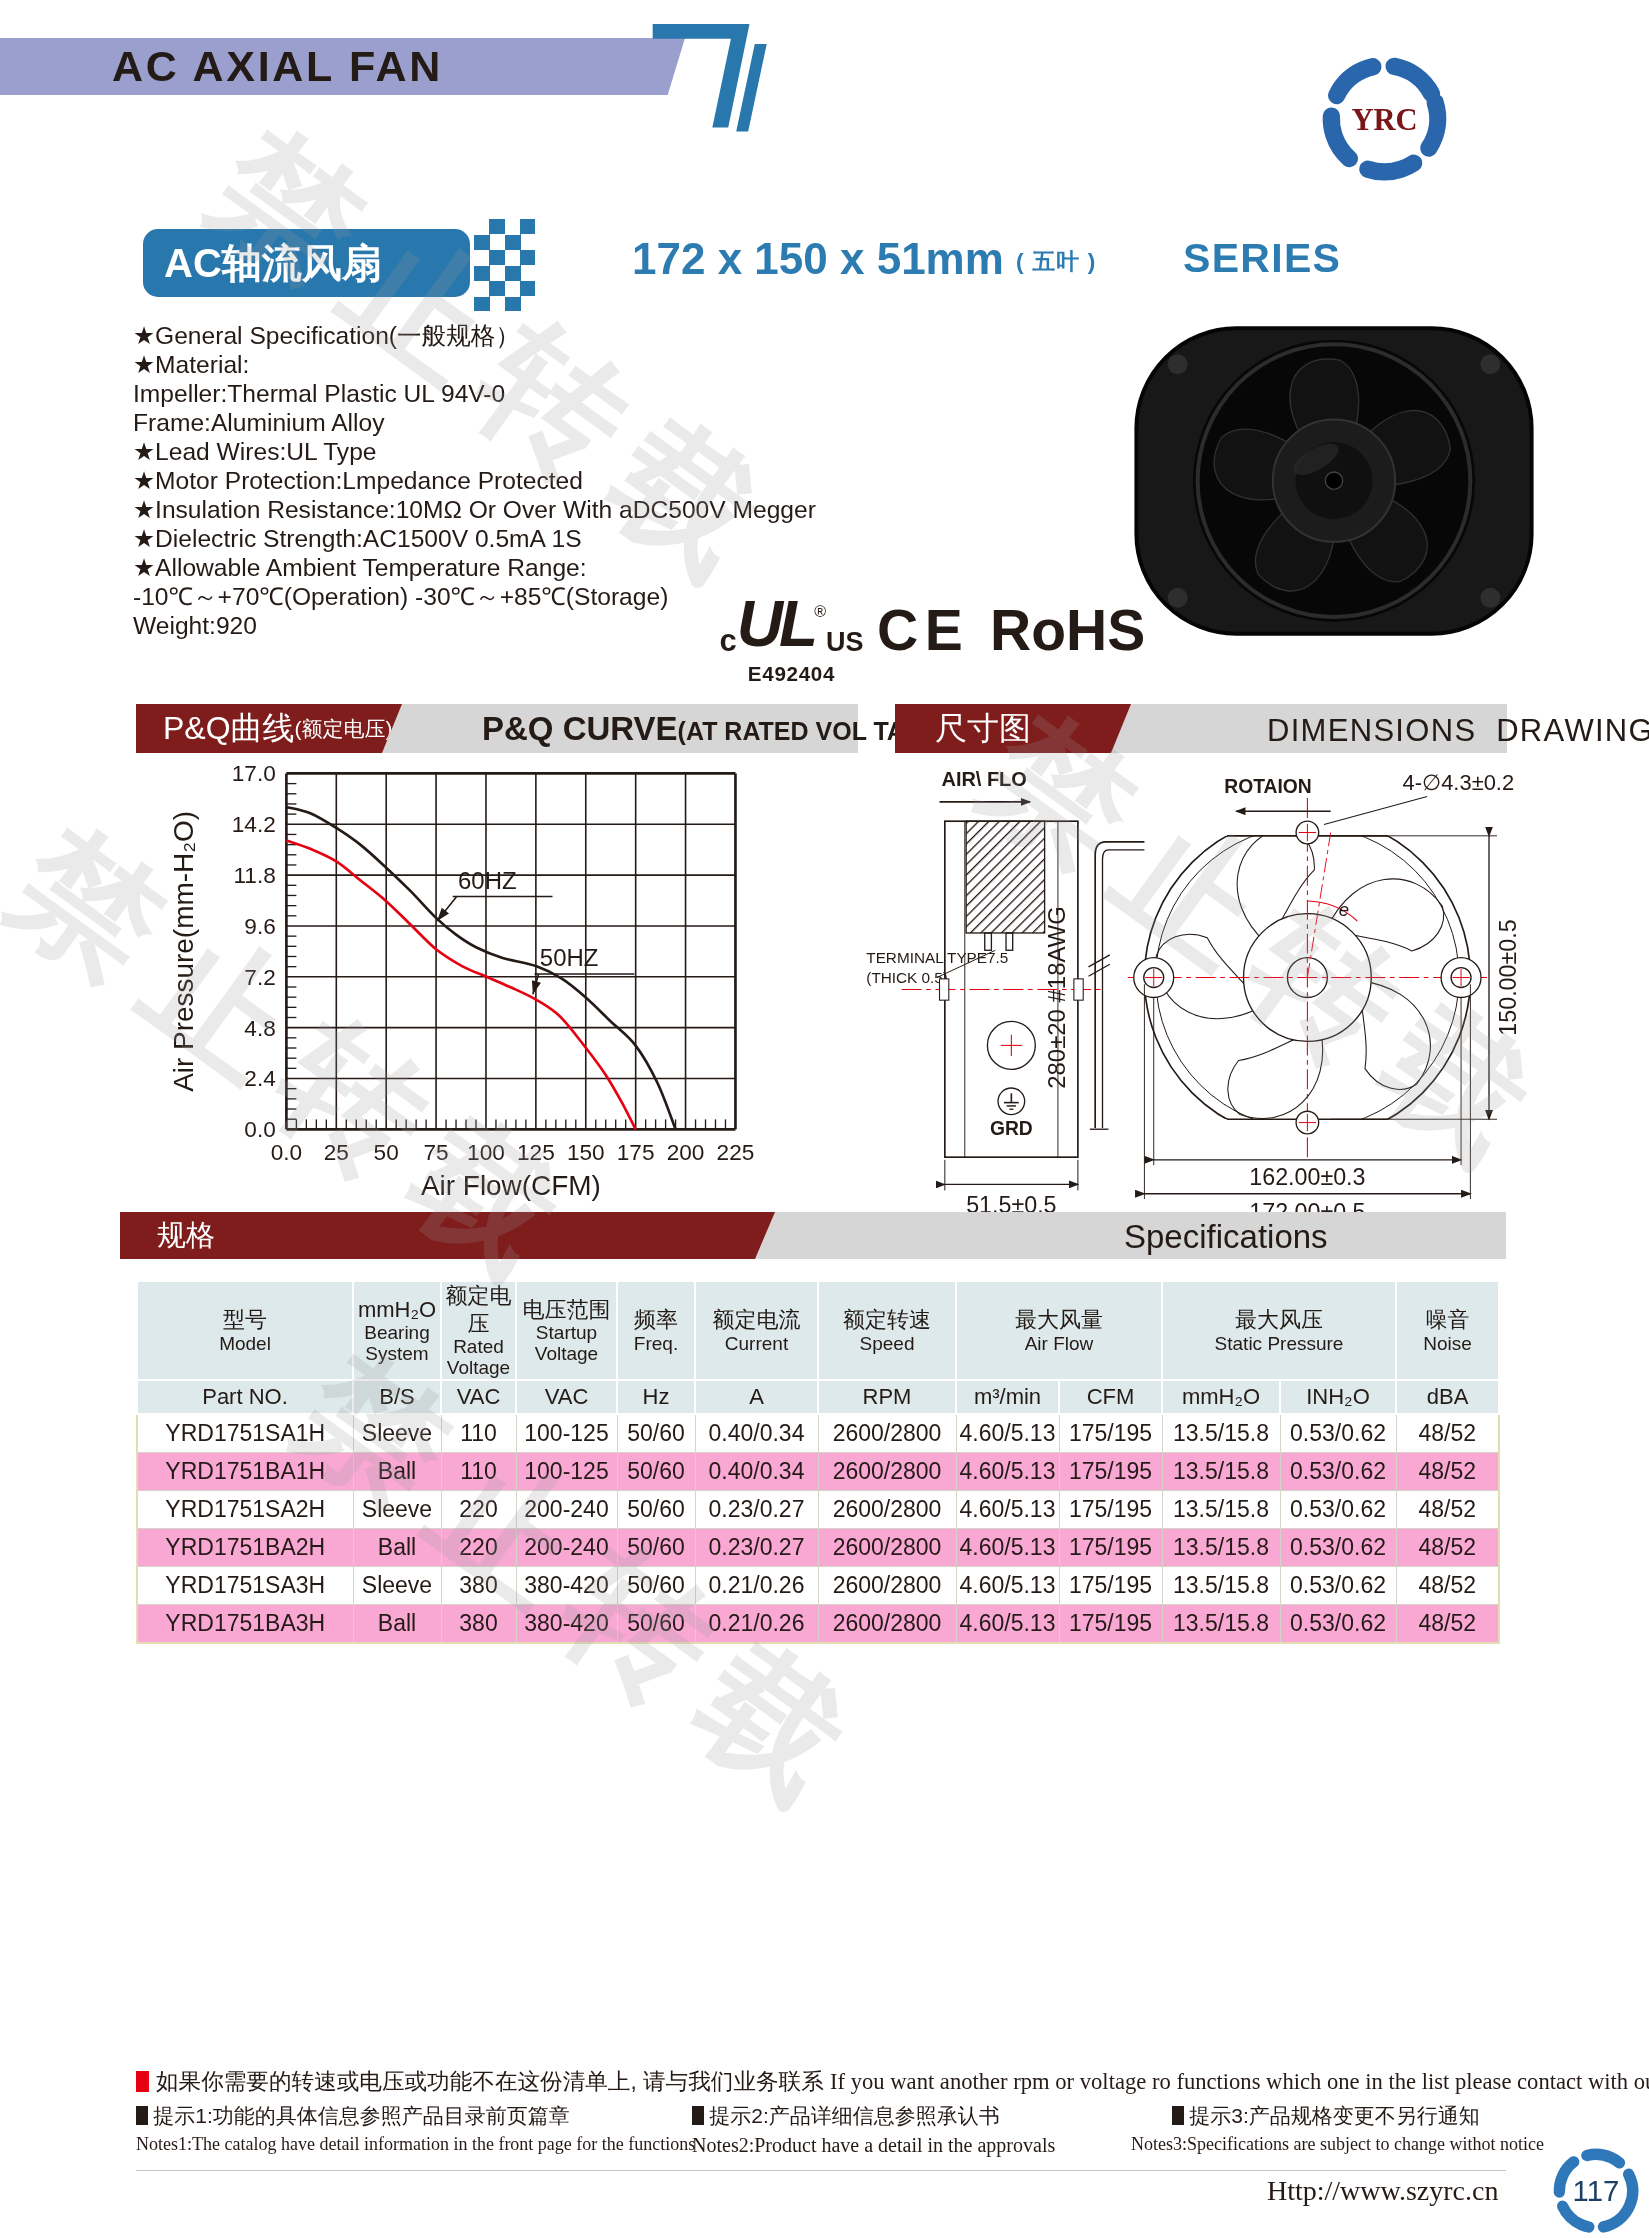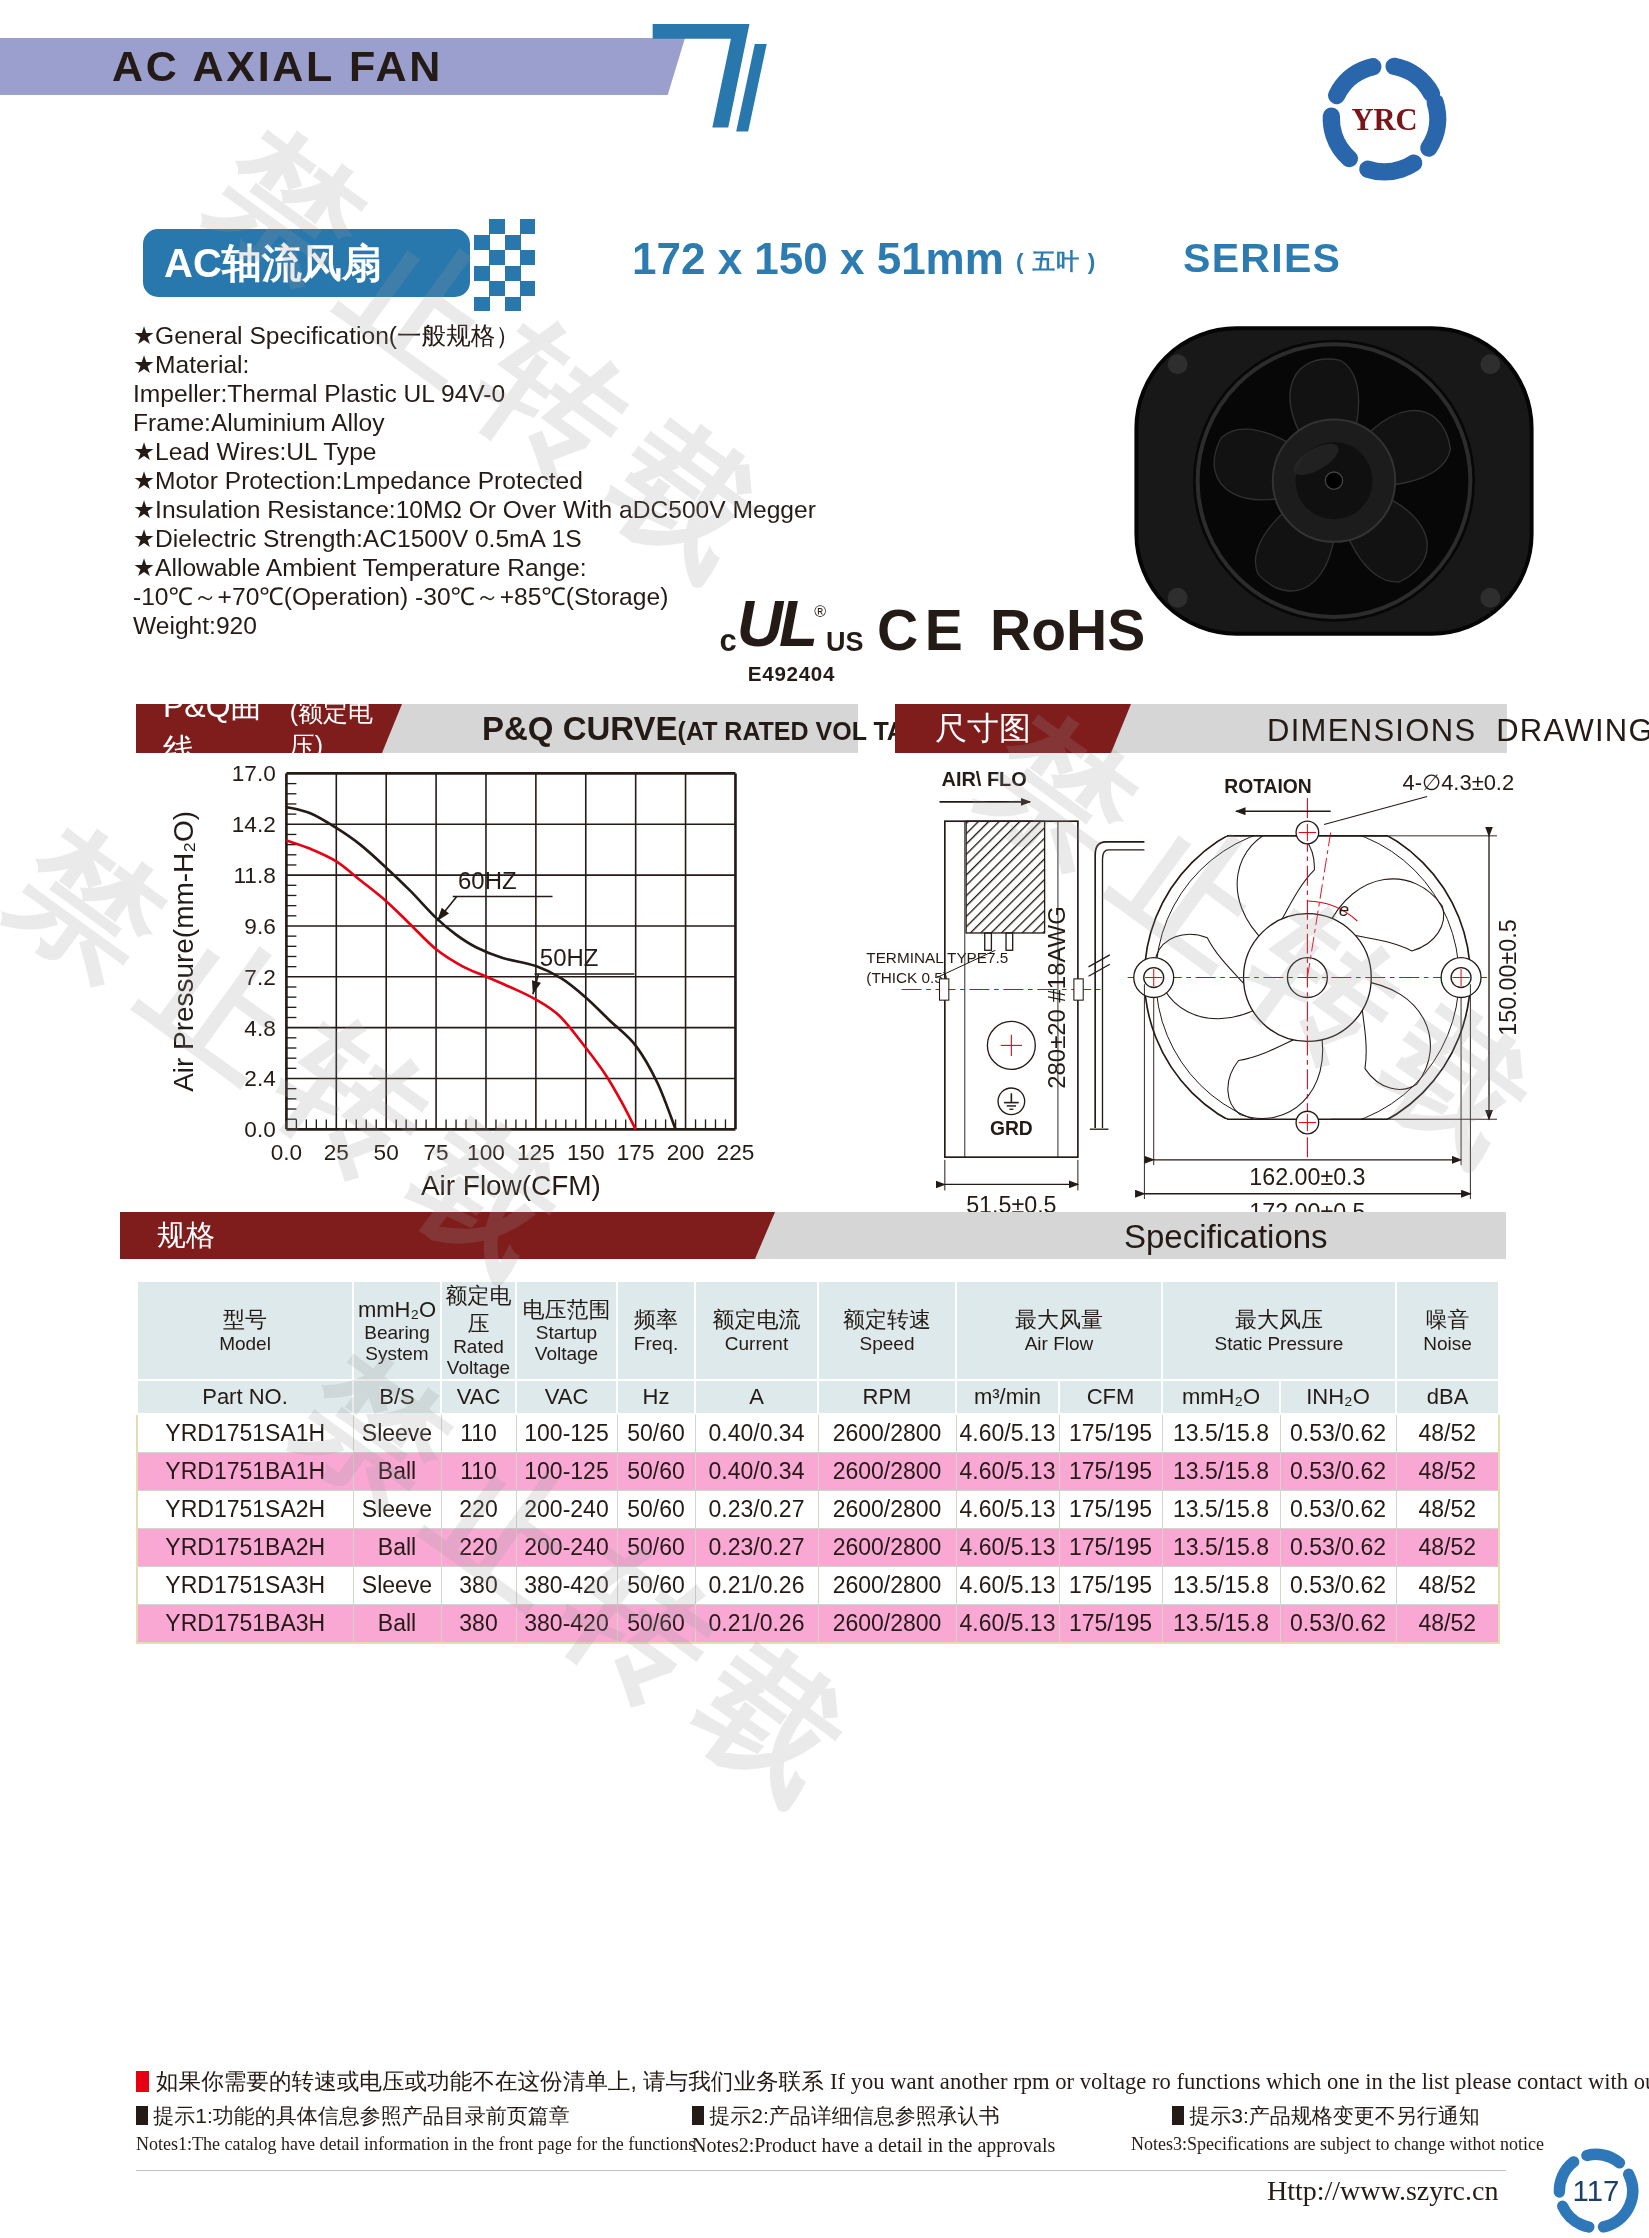--- a/index.html
+++ b/index.html
@@ -32,21 +32,21 @@
   .ul-reg{font-size:16px;vertical-align:29px;}
   .ul-us{font-size:27px;font-weight:700;vertical-align:-5.3px;}
   .ul-code{font-size:20.6px;font-weight:700;letter-spacing:0.7px;margin-top:1.3px;}
   .ce{left:877px;top:597px;font-size:57px;font-weight:700;letter-spacing:6.7px;color:#241a16;}
   .rohs{left:990px;top:597px;font-size:57px;font-weight:700;color:#241a16;}
   
   .band-gray{position:absolute;background:#d6d6d6;}
   .band-blue{position:absolute;background:#7f1d1d;color:#fff;display:flex;align-items:center;
     box-sizing:border-box;clip-path:polygon(0 0,100% 0,calc(100% - 20px) 100%,0 100%);}
   .bb-main{font-size:32px;}
-  .bb-sub{font-size:25px;}
+  .bb-sub{font-size:21px;}
   .sec-en{position:absolute;color:#241a16;white-space:pre;}
   
   #pq-chart text{font-family:"Liberation Sans",sans-serif;fill:#241a16;}
   
   #dim-svg text{font-family:"Liberation Sans",sans-serif;fill:#241a16;}
   
   #spec-table{border-collapse:collapse;table-layout:fixed;width:1363px;border:2px solid #e3ddb4;}
   #spec-table th{background:#dde9ea;border:2px solid #ffffff;font-weight:400;vertical-align:middle;padding:0;}
   #spec-table th.h1{height:74px;}
   #spec-table th.h2{height:32px;font-size:22px;}

